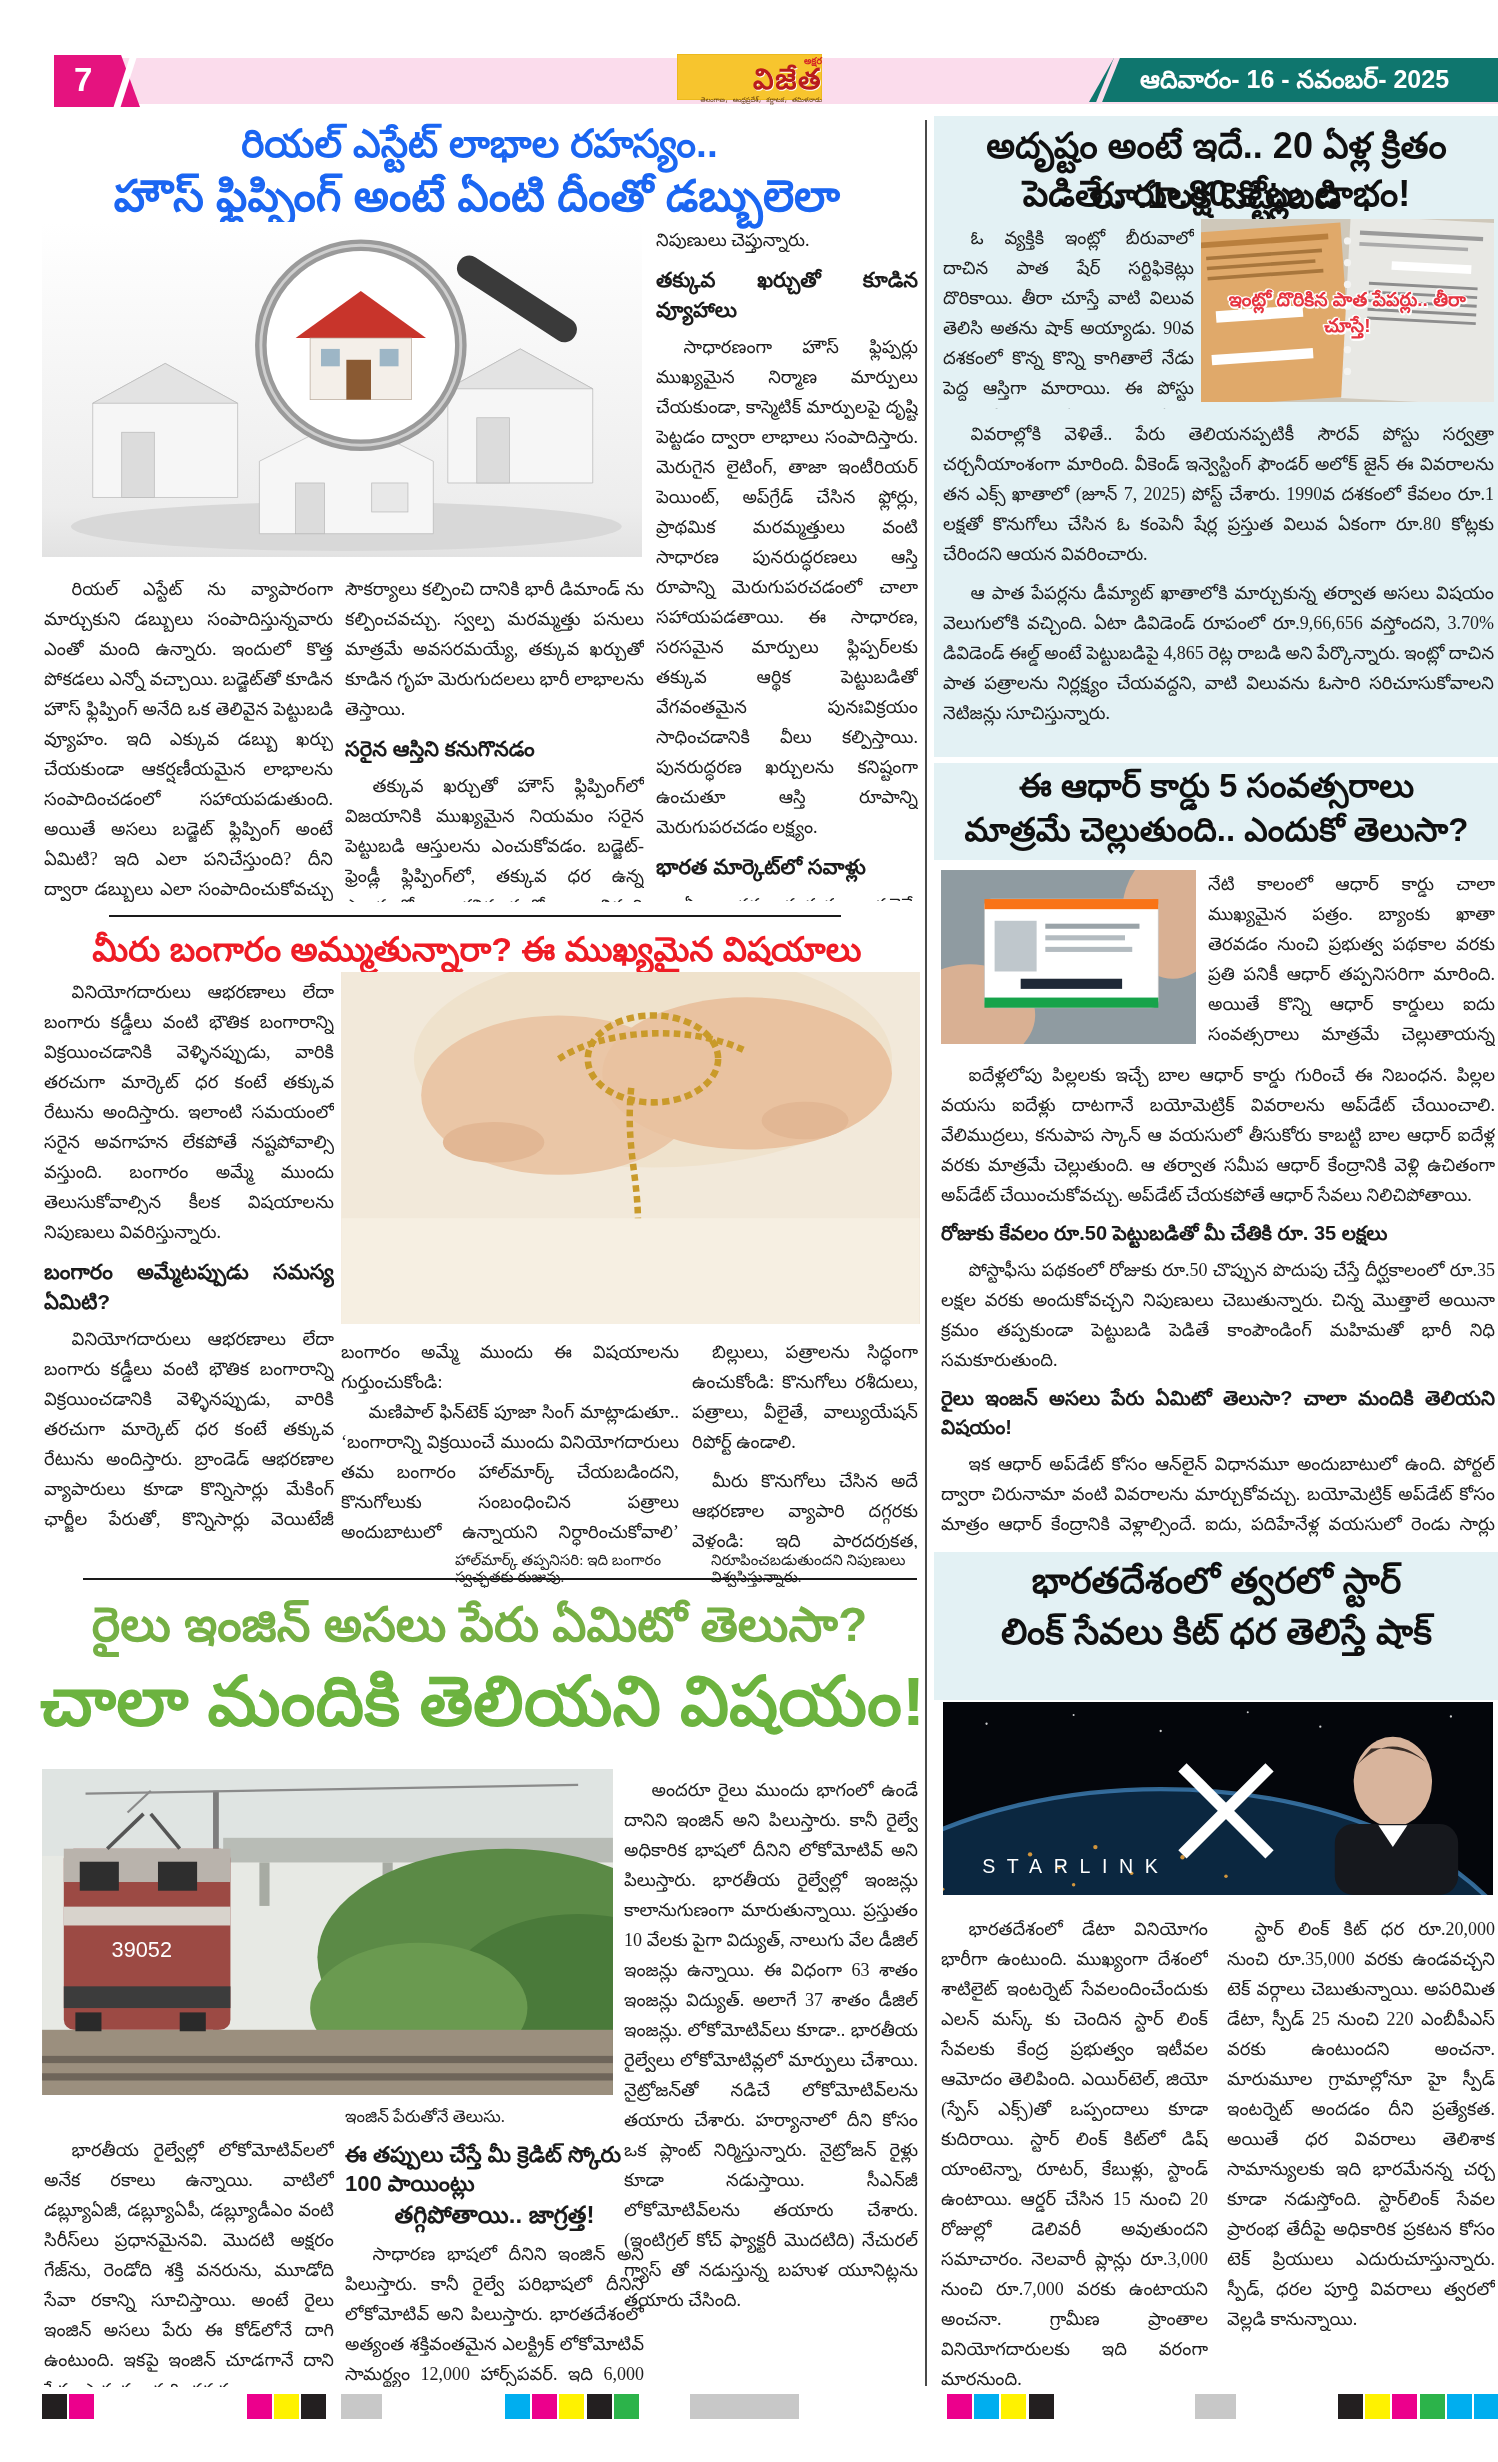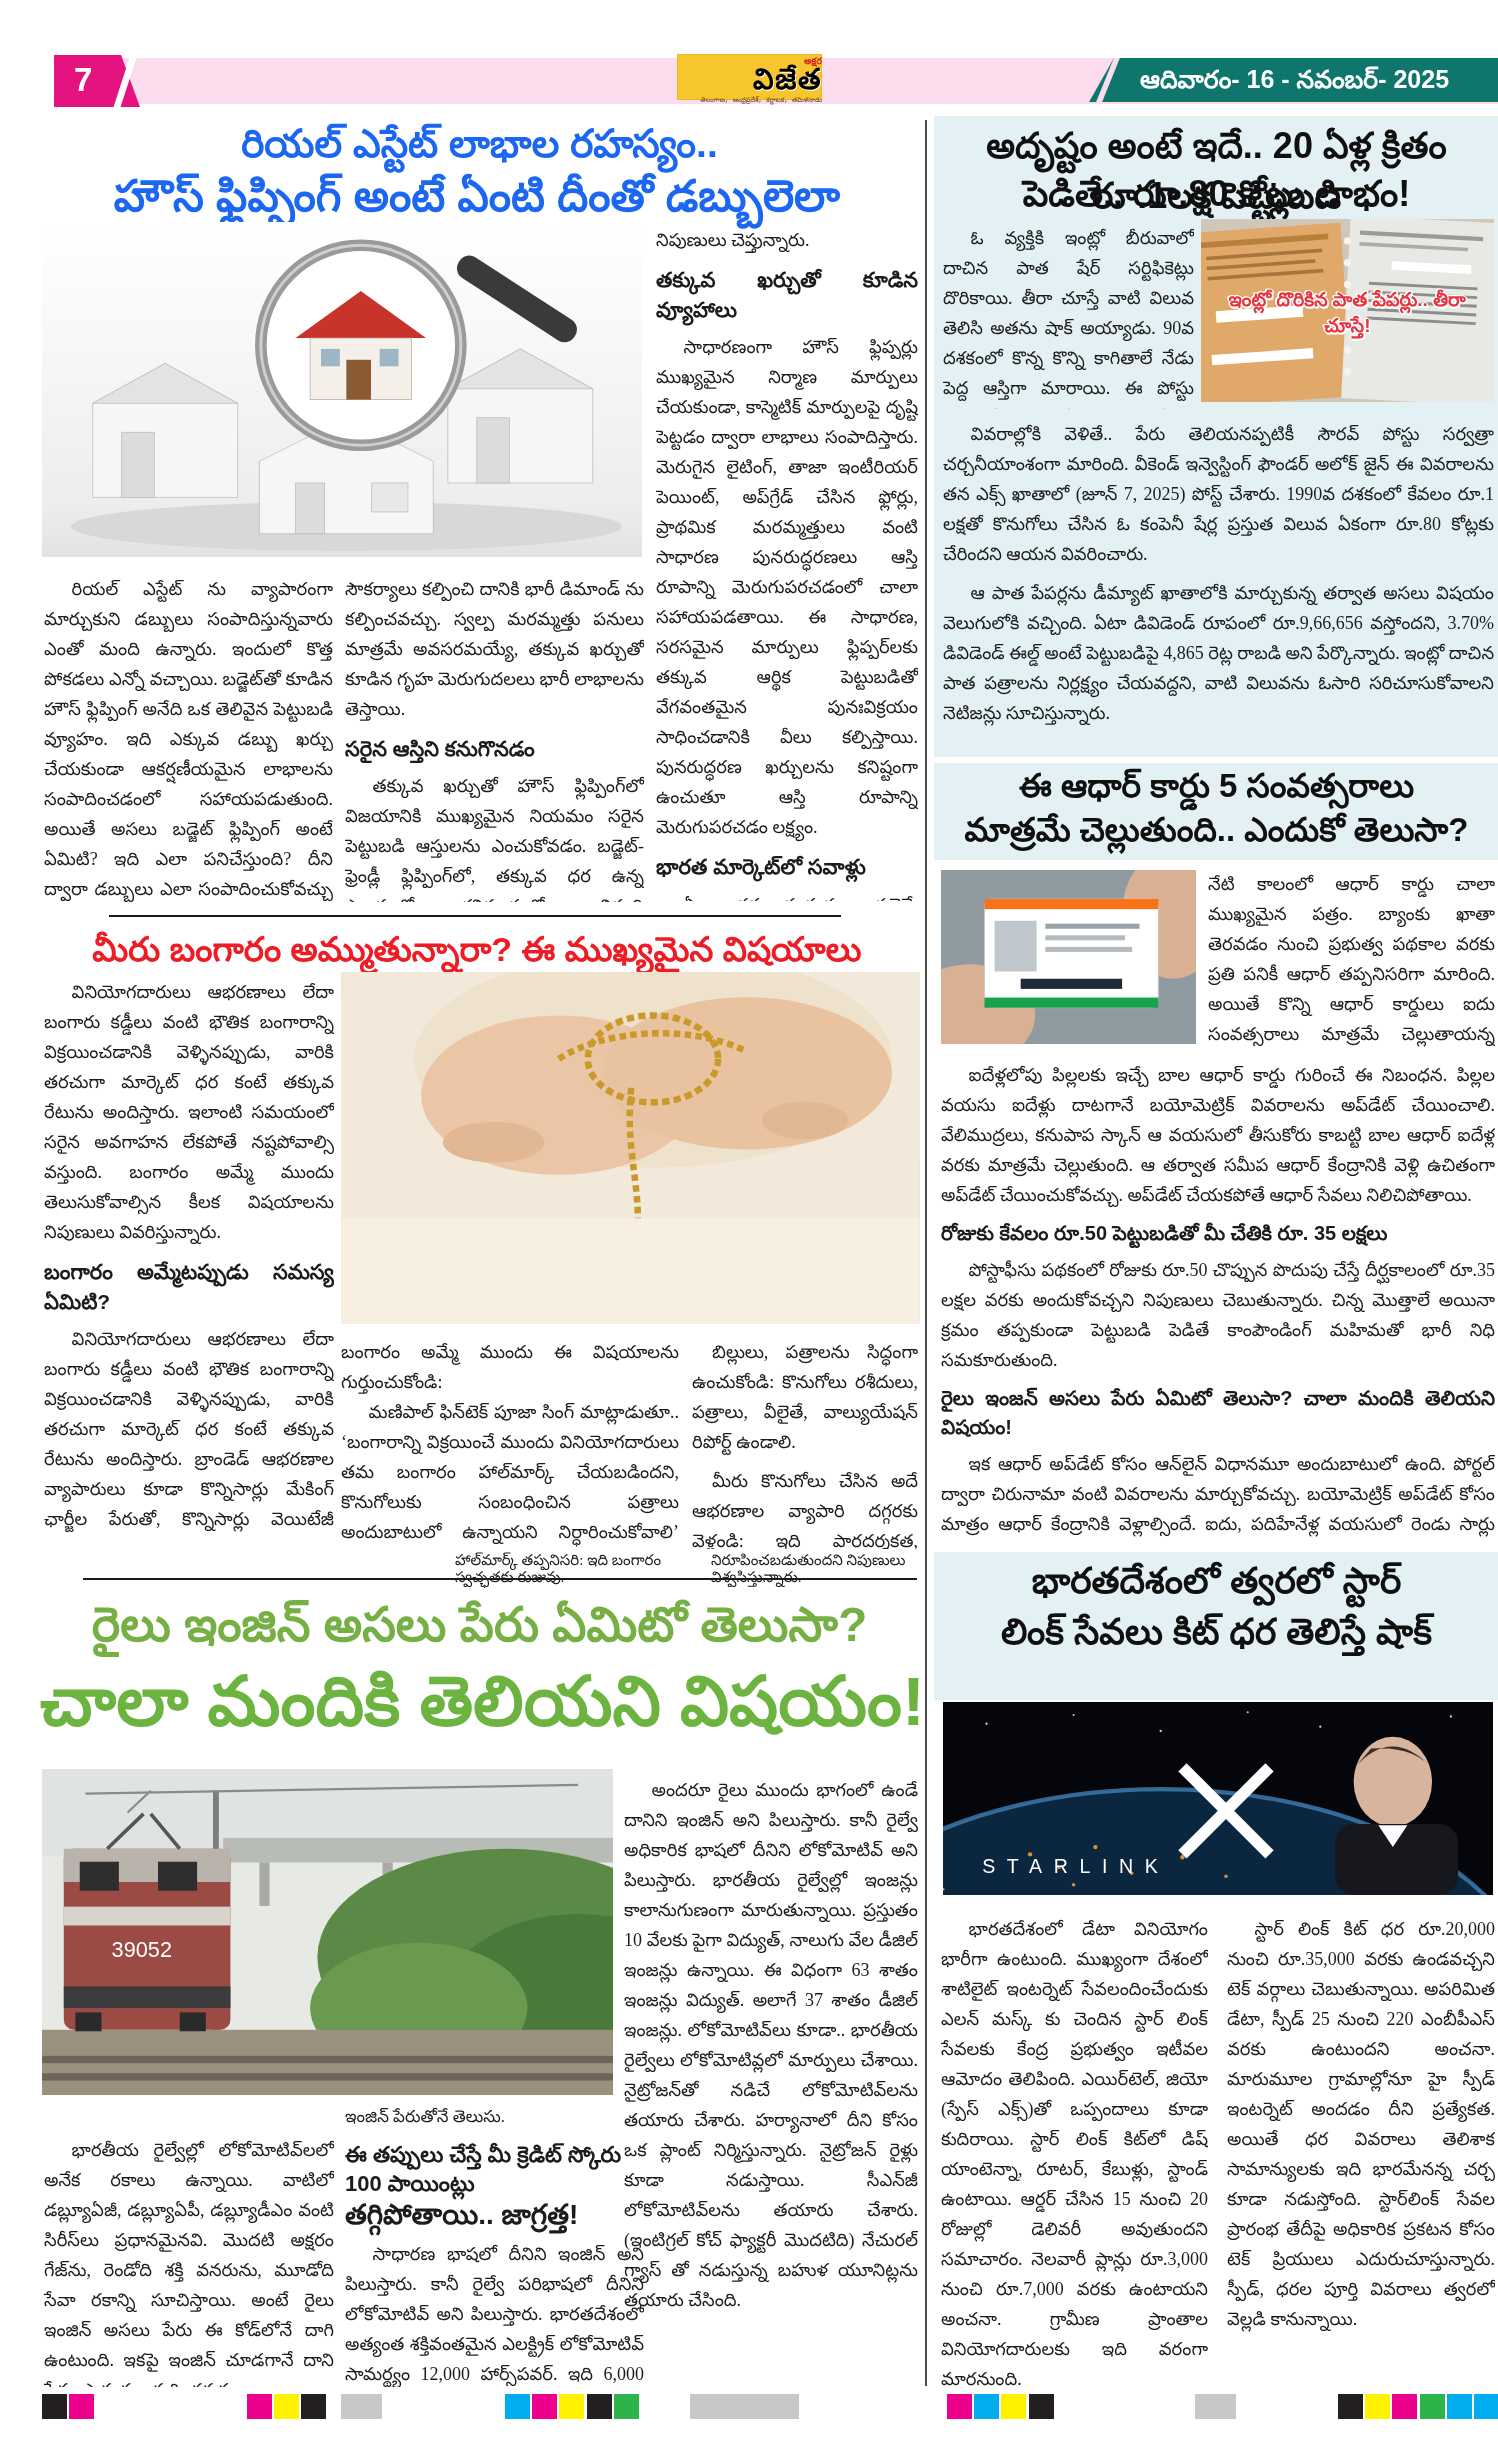--- a/index.html
+++ b/index.html
@@ -9,21 +9,21 @@
   
   .hdr-strip{left:54px;top:58px;width:1445px;height:46px;background:#fbdcec;}
   .pagenum{left:54px;top:55px;width:86px;height:52px;background:#e5137f;
            clip-path:polygon(0 0,78% 0,100% 100%,0 100%);}
   .pagenum-stripe{left:122px;top:55px;width:7.3px;height:52px;background:#ffffff;transform:skewX(-18deg);}
   .pagenum span{position:absolute;left:20px;top:5.8px;color:#fff;font-size:33px;font-weight:bold;
            font-family:"Liberation Sans",sans-serif;}
   .masthead{left:677px;top:54px;width:145px;height:46px;background:#f7c52e;text-align:right;
             font-family:Liberation Mono, monospace;box-shadow:0 0 0 0.7px #e8b51a inset;}
   .mast-top{font-size:9.4px;color:#d42027;font-weight:bold;line-height:11px;padding-top:2.2px;}
-  .mast-title{font-size:29px;color:#000000;font-weight:bold;line-height:30px;letter-spacing:1.5px;
+  .mast-title{font-size:29px;color:#b91c1c;font-weight:bold;line-height:30px;letter-spacing:1.5px;
               text-shadow:0.7px 0.7px 0 #fff;}
   .mast-tag{font-size:6.5px;color:#58340a;line-height:8px;}
   .datebar{left:1089px;top:58px;width:410px;height:44px;background:#0f766e;
            clip-path:polygon(25px 0,100% 0,100% 100%,0 100%);}
   .datebar-stripe{left:1105px;top:58px;width:5.8px;height:44px;background:#fbdcec;transform:skewX(-22deg);}
   .datebar span{position:absolute;left:51px;top:6.5px;color:#ffffff;font-size:25px;font-weight:bold;
            font-family:"Liberation Sans",sans-serif;}
   
   .body-col{font-size:18px;line-height:30px;text-align:justify;overflow:hidden;}
   .subhead{font-weight:bold;font-size:21px;margin:10px 0 7.3px 0;font-family:"Liberation Sans",sans-serif;}
@@ -234,21 +234,21 @@
     <div class="para">అందరూ రైలు ముందు భాగంలో ఉండే దానిని ఇంజిన్ అని పిలుస్తారు. కానీ రైల్వే అధికారిక భాషలో దీనిని లోకోమోటివ్ అని పిలుస్తారు. భారతీయ రైల్వేల్లో ఇంజన్లు కాలానుగుణంగా మారుతున్నాయి. ప్రస్తుతం 10 వేలకు పైగా విద్యుత్, నాలుగు వేల డీజిల్ ఇంజన్లు ఉన్నాయి. ఈ విధంగా 63 శాతం ఇంజన్లు విద్యుత్. అలాగే 37 శాతం డీజిల్ ఇంజన్లు. లోకోమోటివ్‌లు కూడా.. భారతీయ రైల్వేలు లోకోమోటివ్లలో మార్పులు చేశాయి. నైట్రోజన్‌తో నడిచే లోకోమోటివ్‌లను తయారు చేశారు. హర్యానాలో దీని కోసం ఒక ప్లాంట్ నిర్మిస్తున్నారు. నైట్రోజన్ రైళ్లు కూడా నడుస్తాయి. సీఎన్‌జీ లోకోమోటివ్‌లను తయారు చేశారు. (ఇంటిగ్రల్ కోచ్ ఫ్యాక్టరీ మొదటిది) నేచురల్ గ్యాస్ తో నడుస్తున్న బహుళ యూనిట్లను తయారు చేసింది.</div>
   </div>
 
   <div class="abs body-col" style="left:44px;top:2135px;width:290px;height:252px;">
     <div class="para">భారతీయ రైల్వేల్లో లోకోమోటివ్‌లలో అనేక రకాలు ఉన్నాయి. వాటిలో డబ్ల్యూఏజీ, డబ్ల్యూఏపీ, డబ్ల్యూడీఎం వంటి సిరీస్‌లు ప్రధానమైనవి. మొదటి అక్షరం గేజ్‌ను, రెండోది శక్తి వనరును, మూడోది సేవా రకాన్ని సూచిస్తాయి. అంటే రైలు ఇంజిన్ అసలు పేరు ఈ కోడ్‌లోనే దాగి ఉంటుంది. ఇకపై ఇంజిన్ చూడగానే దాని పేరు, సామర్థ్యం గుర్తించవచ్చు.</div>
   </div>
 
   <div class="abs" style="left:345px;top:2106px;width:299px;height:281px;overflow:hidden;">
     <div class="caption" style="text-align:left;">ఇంజిన్ పేరుతోనే తెలుసు.</div>
     <div class="bold-line" style="font-size:22px;margin:11.6px 0 2.9px 0;">ఈ తప్పులు చేస్తే మీ క్రెడిట్ స్కోరు 100 పాయింట్లు</div>
-    <div class="bold-line" style="font-size:28px;margin:0 0 10px 0;">తగ్గిపోతాయి.. జాగ్రత్త!</div>
+    <div class="bold-line" style="font-size:24px;margin:0 0 10px 0;text-align:center;">తగ్గిపోతాయి.. జాగ్రత్త!</div>
     <div class="body-col para">సాధారణ భాషలో దీనిని ఇంజిన్ అని పిలుస్తారు. కానీ రైల్వే పరిభాషలో దీనిని లోకోమోటివ్ అని పిలుస్తారు. భారతదేశంలో అత్యంత శక్తివంతమైన ఎలక్ట్రిక్ లోకోమోటివ్ సామర్థ్యం 12,000 హార్స్‌పవర్. ఇది 6,000 టన్నులకు పైగా బరువును గంటకు 120 కి.మీ. వేగంతో లాగగలదు.</div>
   </div>
 
   <div class="abs panel" style="left:934px;top:116px;width:565px;height:641px;"></div>
   <div class="abs luck-h" style="left:934px;top:125px;">అదృష్టం అంటే ఇదే.. 20 ఏళ్ల క్రితం రూ.1లక్ష పెట్టుబడి</div>
   <div class="abs luck-h" style="left:934px;top:173px;">పెడితే.. రూ.80 కోట్లు లాభం!</div>
 
   <div class="abs body-col" style="left:943px;top:223px;width:251px;height:186px;">
     <div class="para">ఓ వ్యక్తికి ఇంట్లో బీరువాలో దాచిన పాత షేర్ సర్టిఫికెట్లు దొరికాయి. తీరా చూస్తే వాటి విలువ తెలిసి అతను షాక్ అయ్యాడు. 90వ దశకంలో కొన్న కొన్ని కాగితాలే నేడు పెద్ద ఆస్తిగా మారాయి. ఈ పోస్టు సోషల్ మీడియాలో వైరల్ అవుతోంది.</div>
   </div>

